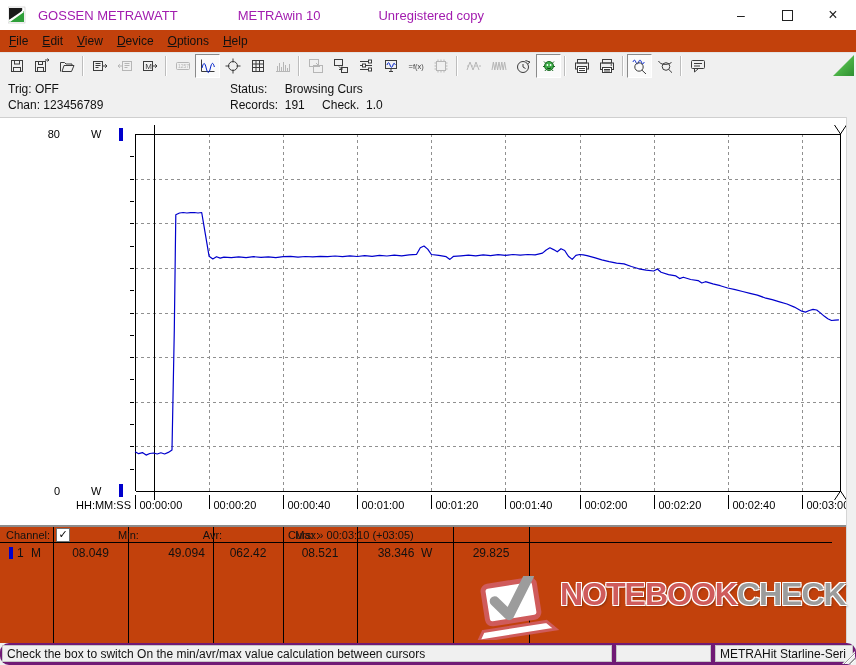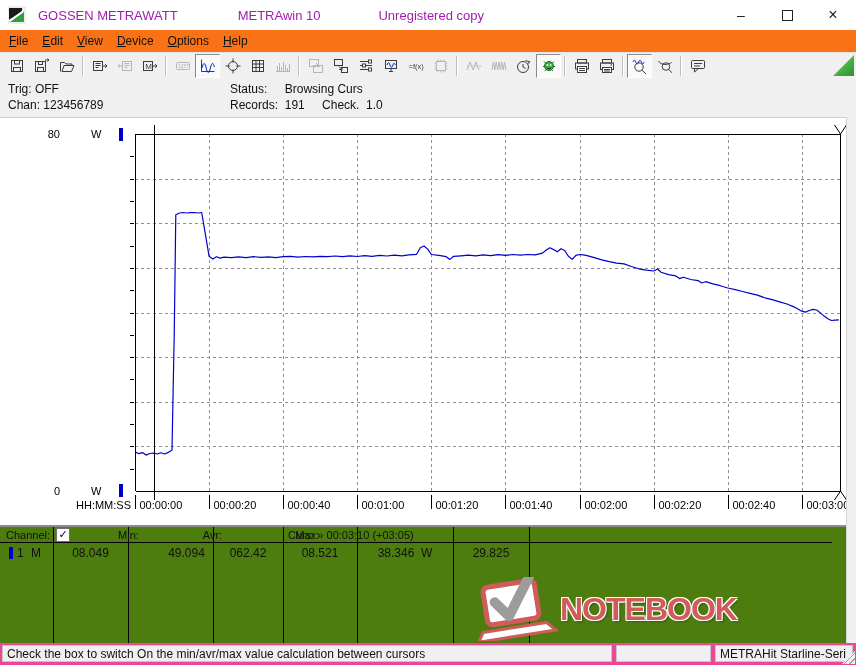--- a/index.html
+++ b/index.html
@@ -12,21 +12,21 @@
   }
   
   .titlebar{position:absolute;left:0;top:0;width:856px;height:30px;background:#ffffff;display:flex;align-items:center;}
   .titlebar .appicon{width:18px;height:18px;margin-left:8px;}
   .titlebar .t{margin-left:14px;font-size:13px;color:#a21caf;}
   .titlebar .t.first{margin-left:12px;}
   .winbtns{position:absolute;right:0;top:0;height:30px;display:flex;}
   .winbtn{width:46px;height:30px;display:flex;align-items:center;justify-content:center;font-size:14px;color:#222;cursor:default;}
   .maxbox{width:9px;height:9px;border:1px solid #222;display:inline-block;}
   
-  .menubar{position:absolute;left:0;top:30px;width:856px;height:22px;background:#f97316;display:flex;align-items:center;padding-left:2px;box-sizing:border-box;}
+  .menubar{position:absolute;left:0;top:30px;width:856px;height:22px;background:#c2410c;display:flex;align-items:center;padding-left:2px;box-sizing:border-box;}
   .menuitem{padding:2px 7px;font-size:12px;color:#111;}
   .menuitem u{text-decoration:underline;}
   
   .toolbar{position:absolute;left:0;top:52px;width:856px;height:27px;background:#f0f0f0;border-top:1px solid #e3e3e3;display:flex;align-items:center;padding-left:4px;box-sizing:border-box;}
   .tbsep{width:1px;height:20px;background:#bdbdbd;border-right:1px solid #fff;margin:0 3px;}
   .tb{width:23px;height:22px;display:flex;align-items:center;justify-content:center;border:1px solid transparent;color:#3c3c3c;background:transparent;}
   .tb.disabled{color:#b6b6b6;}
   .tb.pressed{border-color:#8a8a8a #ffffff #ffffff #8a8a8a;background:#fafafa;}
   .tb svg{display:block;}
   .corner-tri{position:absolute;right:2px;top:55px;width:21px;height:21px;
@@ -38,35 +38,35 @@
   .info-l2{position:absolute;left:8px;top:19px;}
   .info-r1{position:absolute;left:230px;top:3px;}
   .info-r2{position:absolute;left:230px;top:19px;}
   .info-gap{display:inline-block;width:14px;}
   
   .chartpanel{position:absolute;left:0;top:117px;width:846px;height:408px;background:#ffffff;border-top:1px solid #cfcfcf;box-sizing:border-box;}
   .chartpanel svg{position:absolute;left:0;top:0;}
   svg text{font-family:"Liberation Sans","DejaVu Sans",sans-serif;}
   .rightstrip{position:absolute;left:846px;top:117px;width:10px;height:526px;background:#f0f0f0;border-left:1px solid #d5d5d5;}
   
-  .statspanel{position:absolute;left:0;top:525px;width:846px;height:118px;background:#4d7c0f;border-top:2px solid #8c8c8c;box-sizing:border-box;}
+  .statspanel{position:absolute;left:0;top:525px;width:846px;height:118px;background:#c2410c;border-top:2px solid #8c8c8c;box-sizing:border-box;}
   .sp-headline{position:absolute;left:0;top:15px;width:832px;height:0;border-top:1px solid #000;}
   .sp-sep{position:absolute;top:0;width:0;height:116px;border-left:1px solid #000;}
   .sp-text{position:absolute;font-size:11px;top:2px;}
   .sp-cell{position:absolute;top:19px;font-size:12px;text-align:center;}
   .sp-chk{position:absolute;left:56px;top:1px;width:12px;height:12px;border:1px solid #707070;background:#fff;font-size:11px;line-height:11px;text-align:center;color:#000;}
   .chanmark{position:absolute;left:9px;top:20px;width:4px;height:12px;background:#0000cc;}
   .chan1{position:absolute;left:17px;top:19px;font-size:12px;}
   .chanM{position:absolute;left:31px;top:19px;font-size:12px;}
   
-  .watermark{position:absolute;left:472px;top:576px;width:384px;height:66px;display:flex;align-items:center;white-space:nowrap;pointer-events:none;}
+  .watermark{position:absolute;left:472px;top:576px;width:384px;height:66px;display:flex;align-items:flex-start;white-space:nowrap;pointer-events:none;}
   .wm-text{font-size:32px;font-weight:bold;letter-spacing:-1px;
     text-shadow:-1px -1px 0 #fff,1px -1px 0 #fff,-1px 1px 0 #fff,1px 1px 0 #fff,2px 2px 2px rgba(0,0,0,.25);}
   
-  .statusbar{position:absolute;left:0;top:643px;width:856px;height:22px;background:#ec4899;font-size:12px;}
+  .statusbar{position:absolute;left:0;top:643px;width:856px;height:22px;background:#701a75;font-size:12px;border-radius:9px;}
   .sb-sec{position:absolute;top:2px;height:17px;border:1px solid #c6c6c6;background:#f0f0f0;box-sizing:border-box;padding:1px 4px;overflow:hidden;white-space:nowrap;}
   .sb-1{left:2px;width:610px;}
   .sb-2{left:616px;width:95px;}
   .sb-3{left:715px;width:138px;}
   .grip{position:absolute;right:1px;top:8px;width:13px;height:13px;
     background:repeating-linear-gradient(135deg,#f0f0f0 0 2px,#9a9a9a 2px 3px,#ffffff 3px 4px);
     clip-path:polygon(100% 0,100% 100%,0 100%);}
 </style>
 </head>
 <body>
@@ -412,20 +412,21 @@
 
 <div class="watermark">
   <svg width="88" height="64" viewBox="0 0 88 64" style="flex:none">
     <g transform="rotate(-9 44 32)">
       <rect x="14" y="6" width="52" height="38" rx="5" fill="#ffffff" stroke="#cf5b5b" stroke-width="5"></rect>
       <path d="M8 50h64l8 9H2z" fill="#ffffff" stroke="#cf5b5b" stroke-width="3"></path>
       <path d="M24 22l12 16L62 2" fill="none" stroke="#9c9c9c" stroke-width="10" stroke-linecap="round" stroke-linejoin="round"></path>
     </g>
   </svg>
   <span class="wm-text" id="wm1" style="color: rgb(207, 91, 91);">NOTEBOOK</span>
+    <span class="wm-text" id="wm2" style="color: rgb(156, 156, 156);">CHECK</span>
 </div>
 
 <div class="statusbar">
   <div class="sb-sec sb-1">Check the box to switch On the min/avr/max value calculation between cursors</div>
   <div class="sb-sec sb-2"></div>
   <div class="sb-sec sb-3">METRAHit Starline-Seri</div>
   <div class="grip"></div>
 </div>
 
 </body></html>

